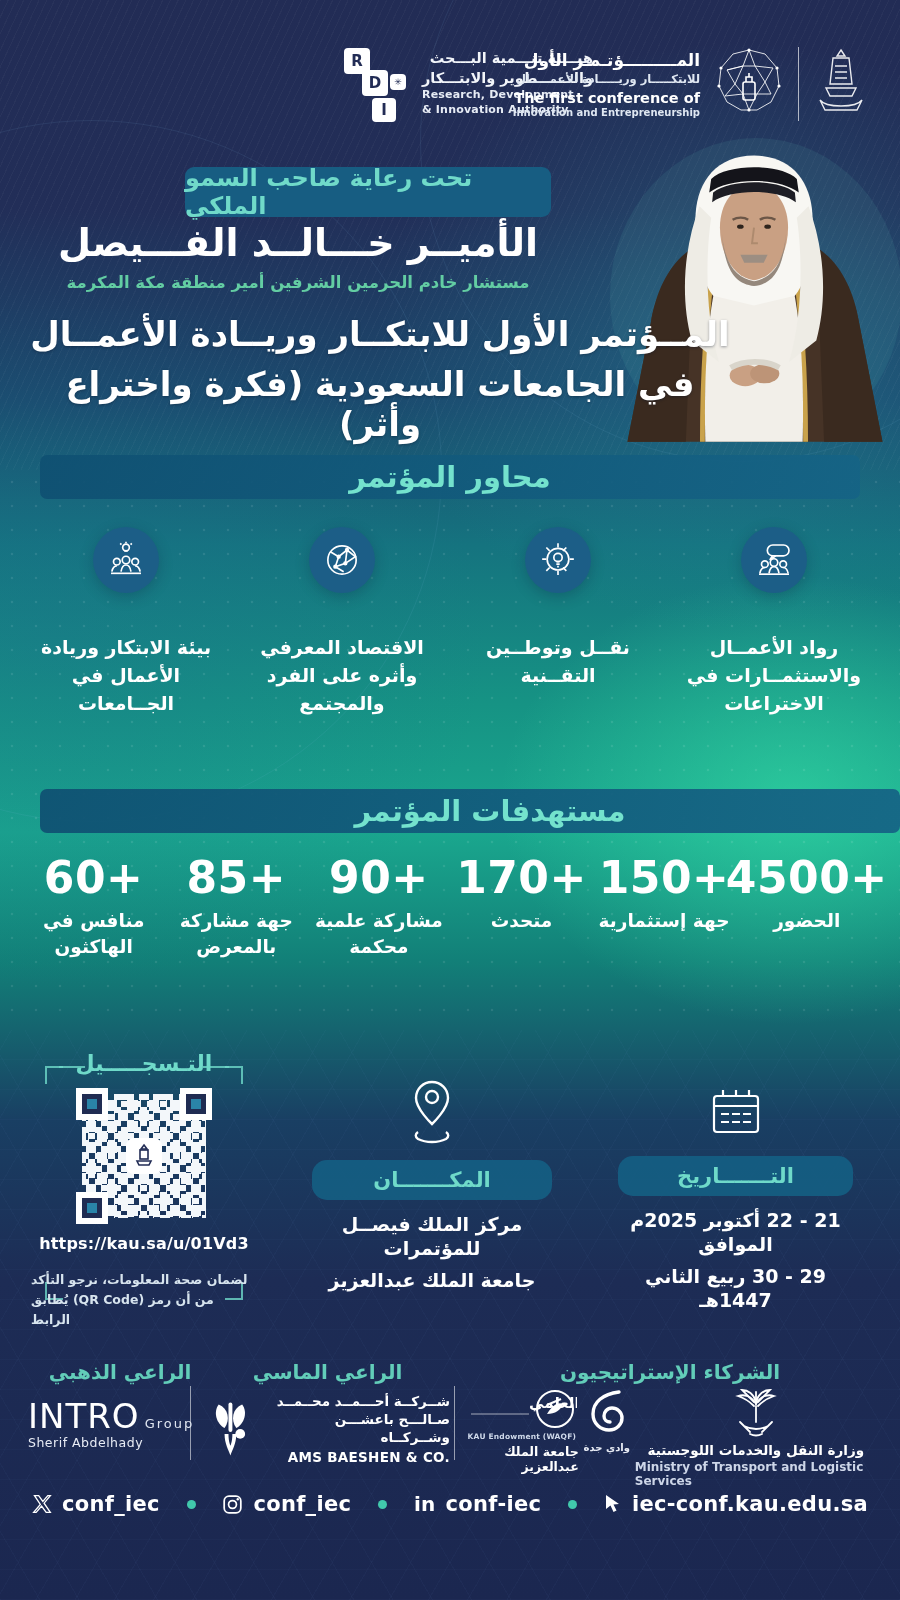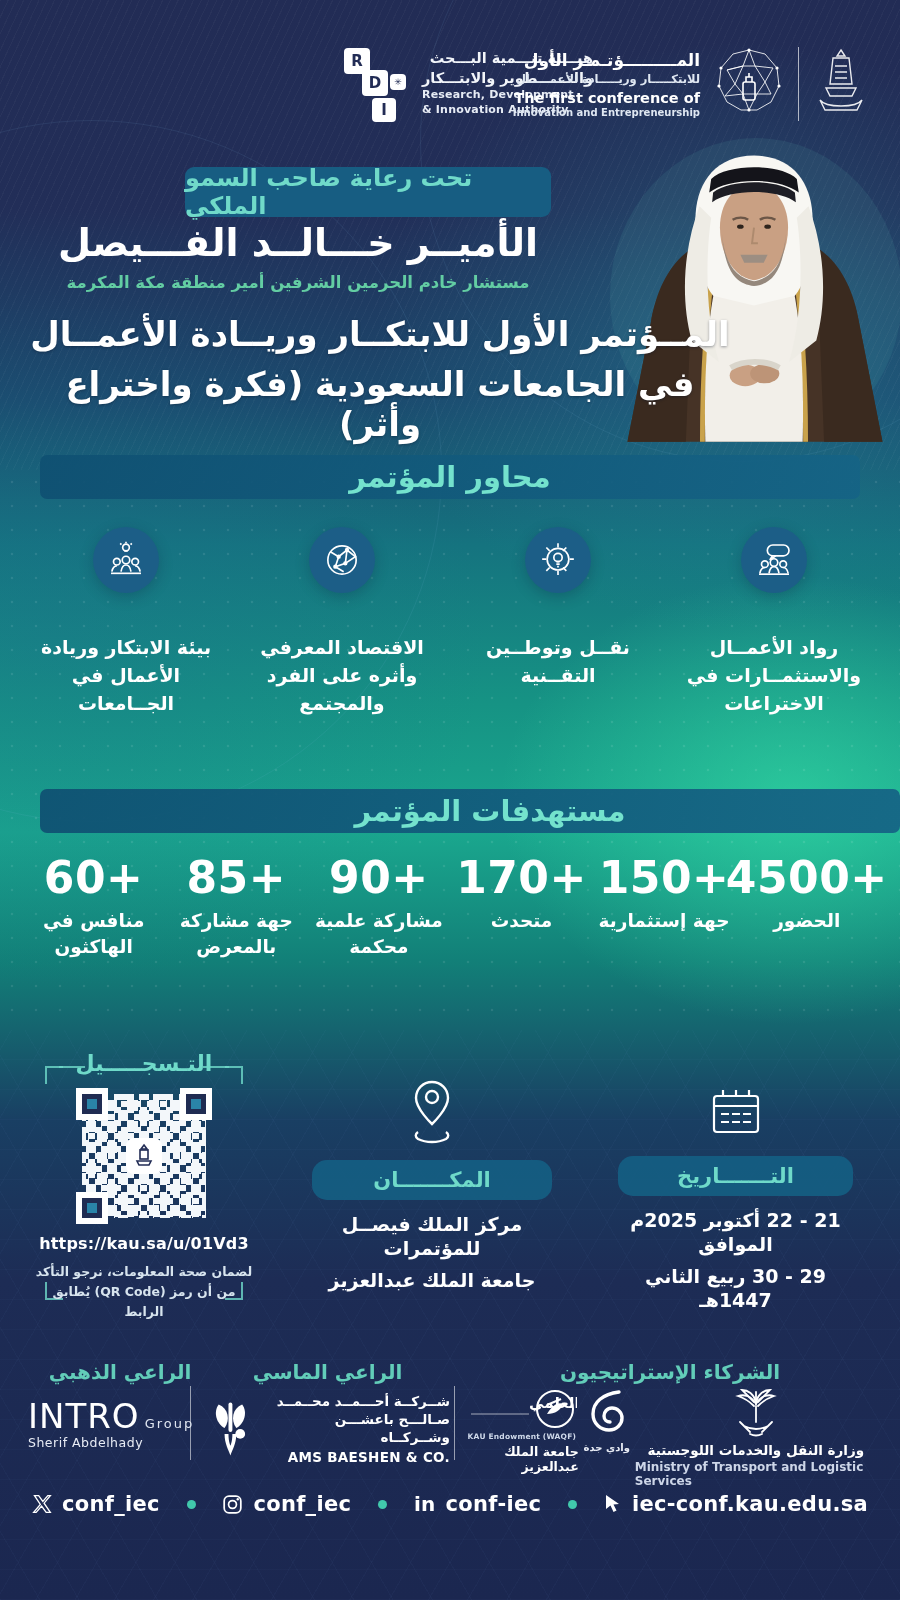--- a/index.html
+++ b/index.html
@@ -88,21 +88,21 @@
     background:
       repeating-conic-gradient(#f3f7fa 0% 25%,transparent 0% 50%),
       repeating-conic-gradient(transparent 0% 25%,#f3f7fa 0% 50%);
     background-size:13px 13px,21px 21px;background-position:0 0,4px 6px;}
   .finder{position:absolute;width:32px;height:32px;background:#202c52;border:6px solid #fff;box-sizing:border-box;}
   .finder::after{content:"";position:absolute;left:5px;top:5px;width:10px;height:10px;background:#2a84a8;}
   .f-tl{left:0;top:0;} .f-tr{right:0;top:0;} .f-bl{left:0;bottom:0;}
   .qr-center{position:absolute;left:50px;top:50px;width:36px;height:36px;background:#fff;border-radius:8px;
              display:flex;align-items:center;justify-content:center;}
   .reg-url{position:absolute;left:-10px;right:-10px;top:168px;text-align:center;font-size:16px;font-weight:700;direction:ltr;letter-spacing:.2px;}
-  .reg-note{position:absolute;left:-14px;right:-14px;top:196px;text-align:center;font-size:12.5px;font-weight:700;color:#d7e4ee;line-height:20px;direction:rtl;}
+  .reg-note{position:absolute;left:-14px;right:-14px;top:204px;text-align:left;font-size:12.5px;font-weight:700;color:#d7e4ee;line-height:20px;direction:rtl;}
   .dcol{position:absolute;display:flex;flex-direction:column;align-items:center;}
   .venue-col{left:312px;top:1078px;width:240px;}
   .date-col{left:618px;top:1084px;width:235px;}
   .pill{margin-top:16px;width:100%;height:40px;border-radius:15px;background:rgba(20,94,130,0.93);
         display:flex;align-items:center;justify-content:center;font-size:21px;font-weight:800;color:#6fdac9;}
   .dline{margin-top:12px;font-size:19px;font-weight:700;direction:rtl;text-align:center;line-height:24px;}
   .dline + .dline{margin-top:8px;}
 
   
   .sp-heading{position:absolute;font-size:20px;font-weight:800;color:#62cdb9;text-align:center;direction:rtl;}

